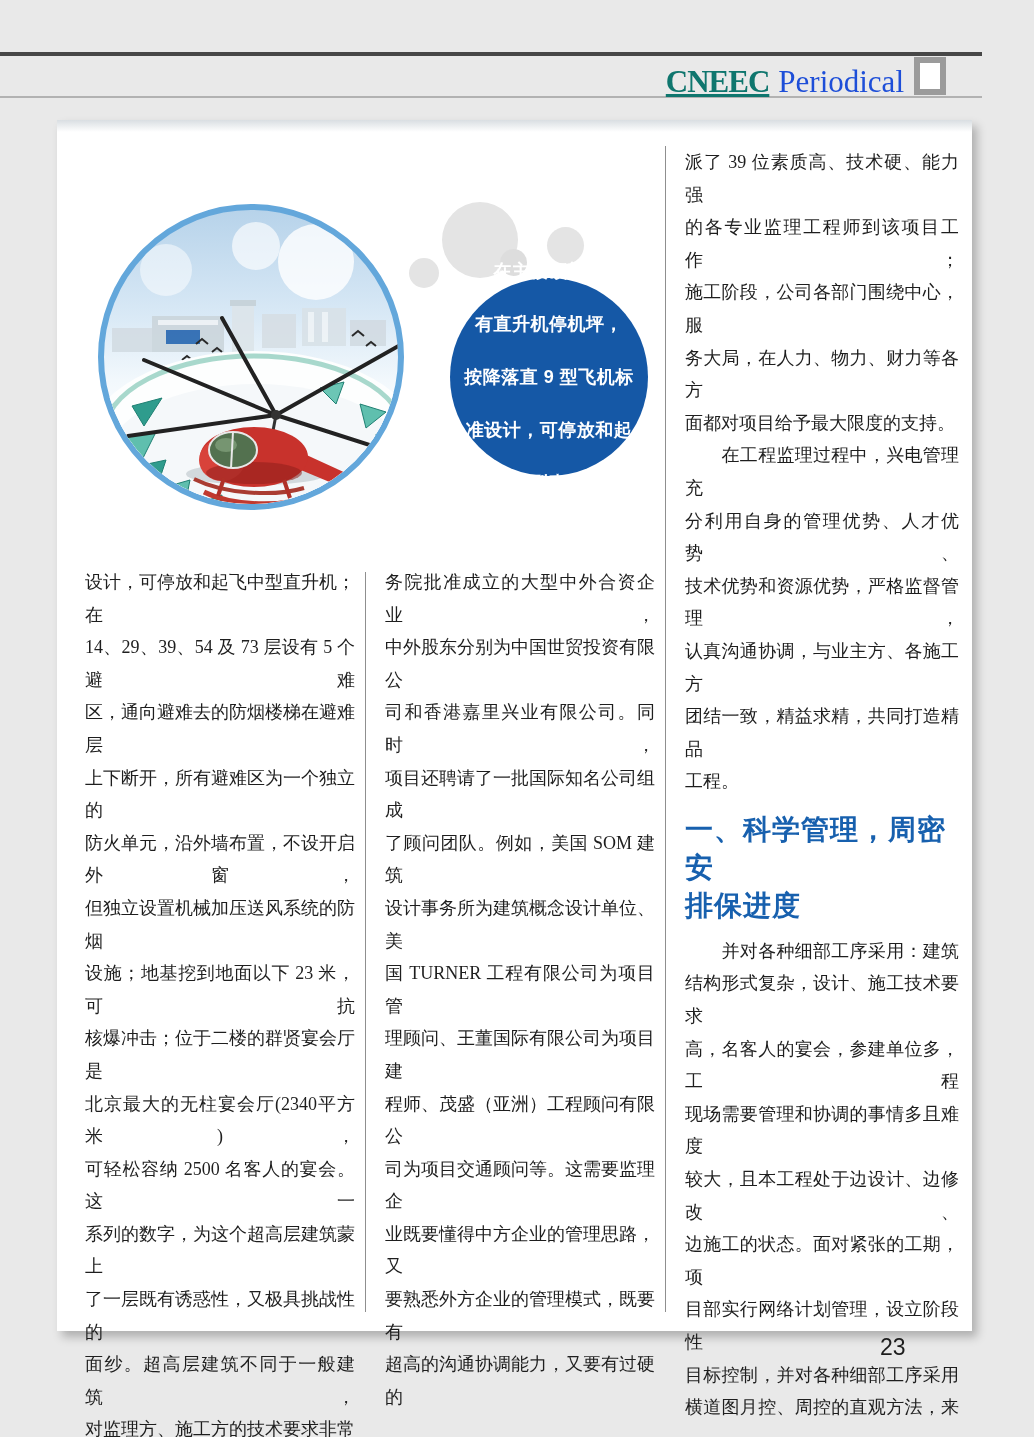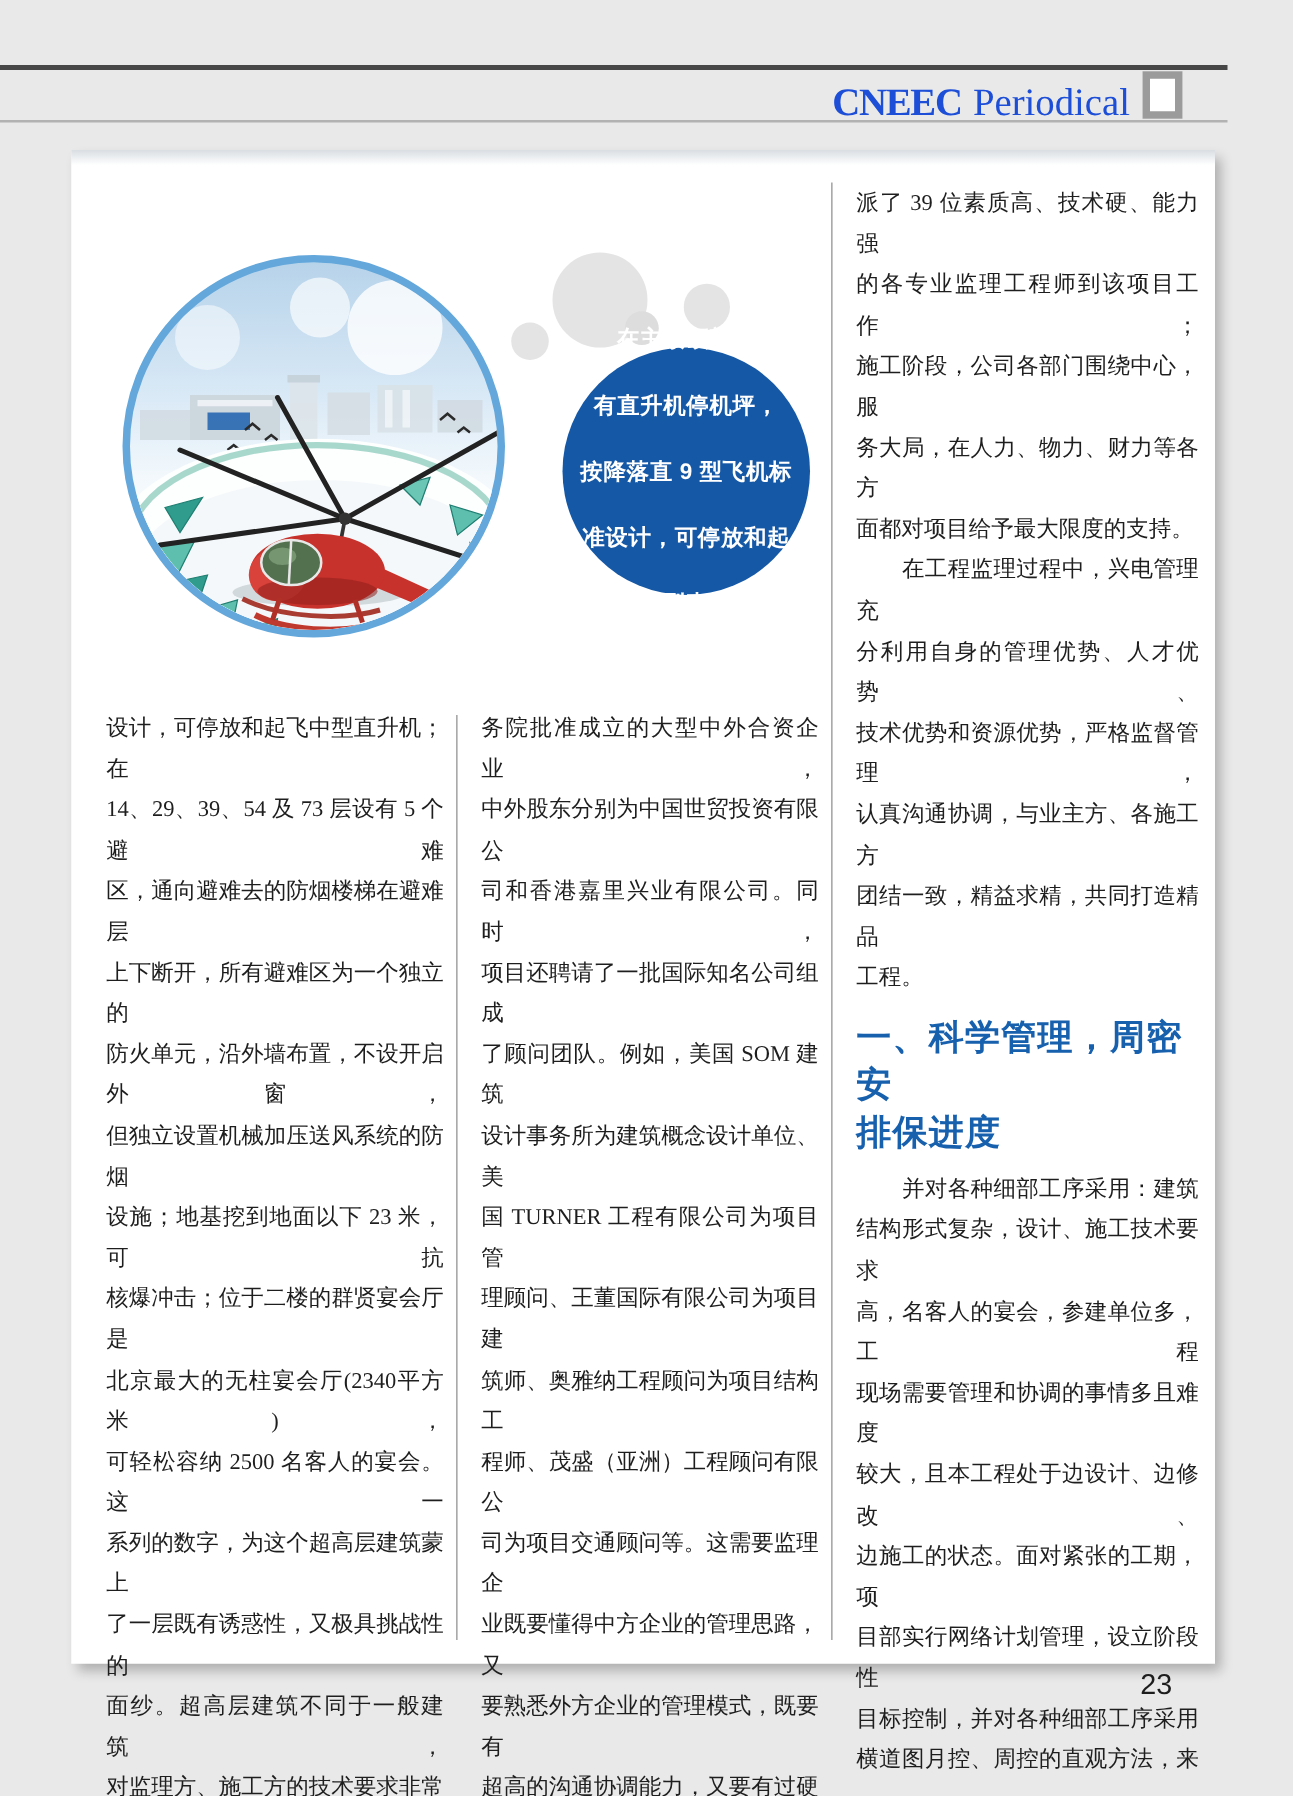--- a/index.html
+++ b/index.html
@@ -6,21 +6,21 @@
   html,body{margin:0;padding:0;}
   body{
     width:1034px;height:1437px;position:relative;overflow:hidden;
     background:#e9e9e9;
     font-family:"Liberation Serif", serif;
   }
   
   .hdr-rule-thick{position:absolute;top:52px;left:0;width:982px;height:4px;background:#474747;}
   .hdr-rule-thin{position:absolute;top:96px;left:0;width:982px;height:2px;background:#b2b2b2;}
   .brand{position:absolute;top:57px;left:0;width:946px;text-align:right;font-size:31px;line-height:36px;white-space:nowrap;}
-  .brand .b1{font-weight:bold;color:#1d4ed8;letter-spacing:-1px;}
+  .brand .b1{font-weight:bold;color:#0f766e;letter-spacing:-1px;text-decoration:underline;}
   .brand .b2{color:#1d4ed8;margin-left:9px;}
   .brand .bsq{display:inline-block;width:20px;height:26px;border:6px solid #9b9b9b;background:#fff;vertical-align:-3px;margin-left:10px;}
   
   .page{
     position:absolute;left:57px;top:120px;width:915px;height:1211px;background:#fff;
     box-shadow:5px 6px 9px rgba(0,0,0,.25);
   }
   .page-topshade{position:absolute;top:0;left:0;right:0;height:12px;
     background:linear-gradient(#d9dee2,rgba(255,255,255,0));}
   
@@ -50,21 +50,21 @@
   .col-2{left:328px;top:446px;}
   .col-3{left:628px;top:26px;width:274px;}
   .para{margin:0;}
   .line{min-height:32.6px;}
   .line.j{text-align:justify;text-align-last:justify;}
   .heading{
     font-family:"Liberation Sans",sans-serif;font-weight:bold;color:#1760ae;
     font-size:28px;line-height:38px;margin:13px 0 10px;letter-spacing:1px;
   }
   
-  .pagenum{position:absolute;left:880px;top:1334px;width:90px;text-align:center;
+  .pagenum{position:absolute;left:880px;top:1334px;width:90px;text-align:left;
     font-family:"Liberation Sans",sans-serif;font-size:23px;color:#1d1d1d;}
 </style>
 </head>
 <body>
 
 <div class="hdr-rule-thick"></div>
 <div class="hdr-rule-thin"></div>
 <div class="brand">
   <span class="b1">CNEEC</span><span class="b2">Periodical</span><span class="bsq"></span>
 </div>
@@ -185,21 +185,20 @@
   <div class="col col-2">
       <div class="para">
         <div class="line j">务院批准成立的大型中外合资企业，</div>
         <div class="line j">中外股东分别为中国世贸投资有限公</div>
         <div class="line j">司和香港嘉里兴业有限公司。同时，</div>
         <div class="line j">项目还聘请了一批国际知名公司组成</div>
         <div class="line j">了顾问团队。例如，美国 SOM 建筑</div>
         <div class="line j">设计事务所为建筑概念设计单位、美</div>
         <div class="line j">国 TURNER 工程有限公司为项目管</div>
         <div class="line j">理顾问、王董国际有限公司为项目建</div>
-        <div class="line j">筑师、奥雅纳工程顾问为项目结构工</div>
         <div class="line j">程师、茂盛（亚洲）工程顾问有限公</div>
         <div class="line j">司为项目交通顾问等。这需要监理企</div>
         <div class="line j">业既要懂得中方企业的管理思路，又</div>
         <div class="line j">要熟悉外方企业的管理模式，既要有</div>
         <div class="line j">超高的沟通协调能力，又要有过硬的</div>
       </div>
     </div>
   <div class="col col-3">
       <div class="para">
         <div class="line j">派了 39 位素质高、技术硬、能力强</div>

